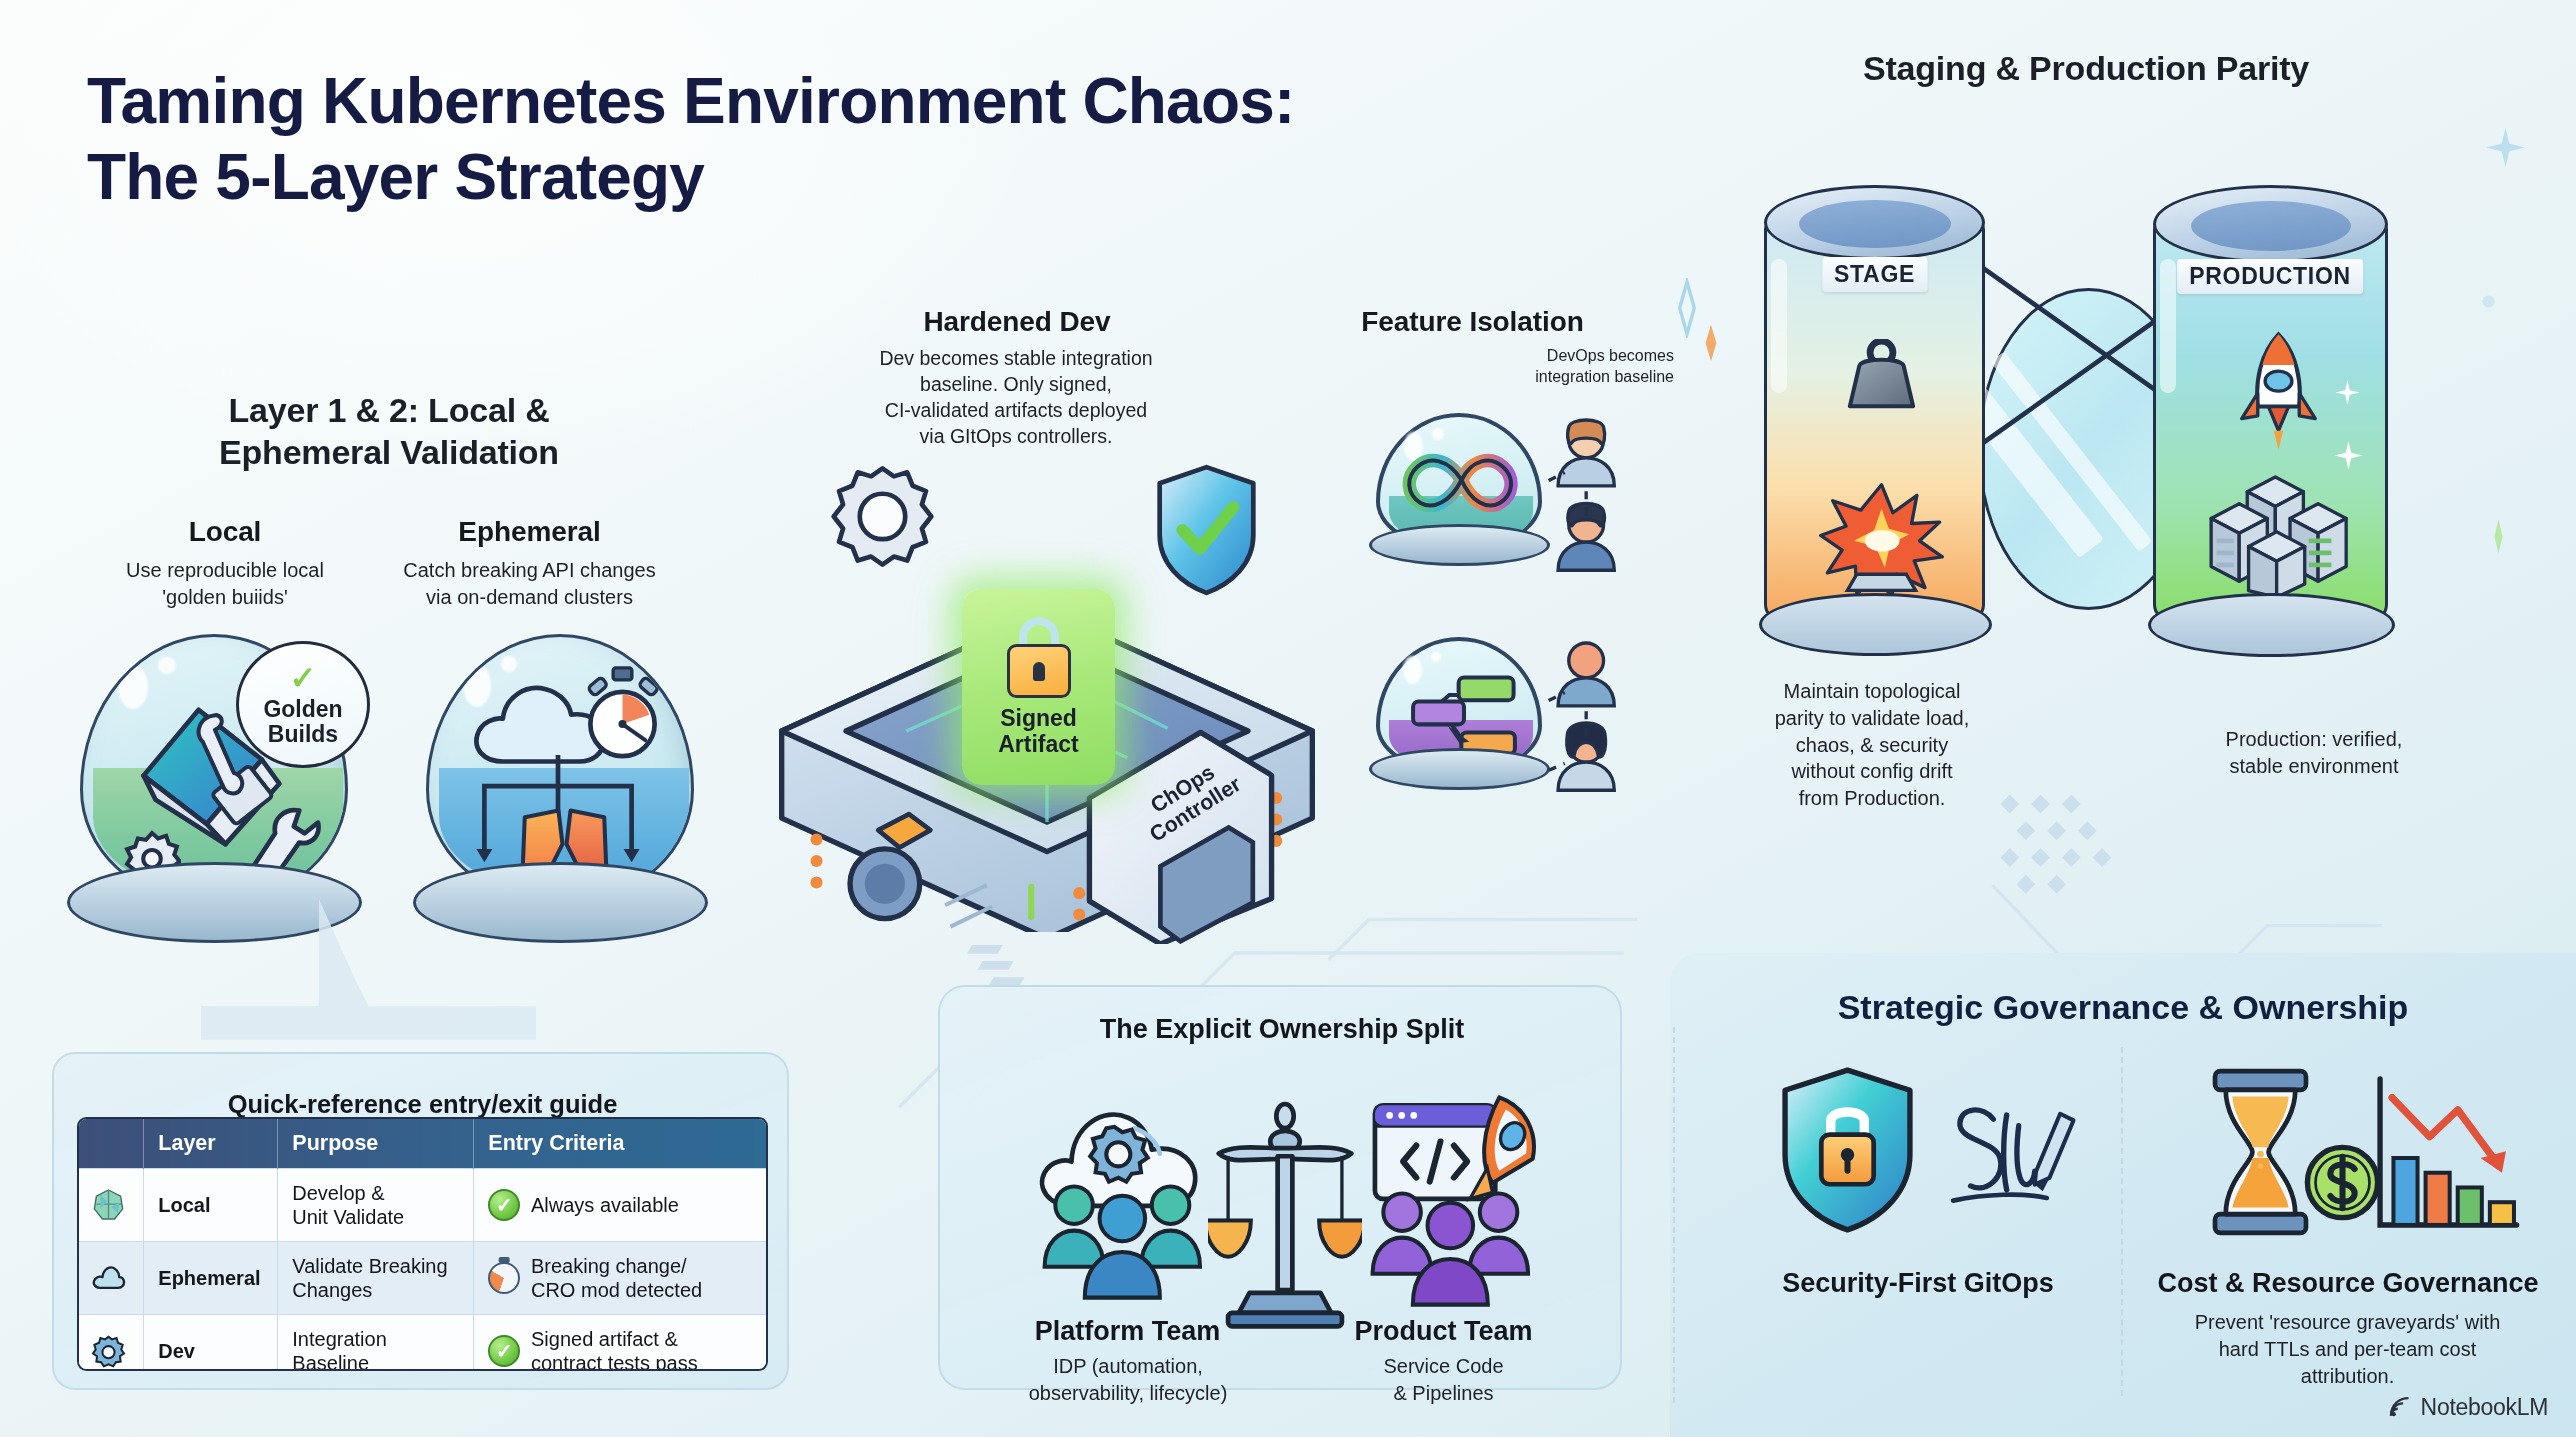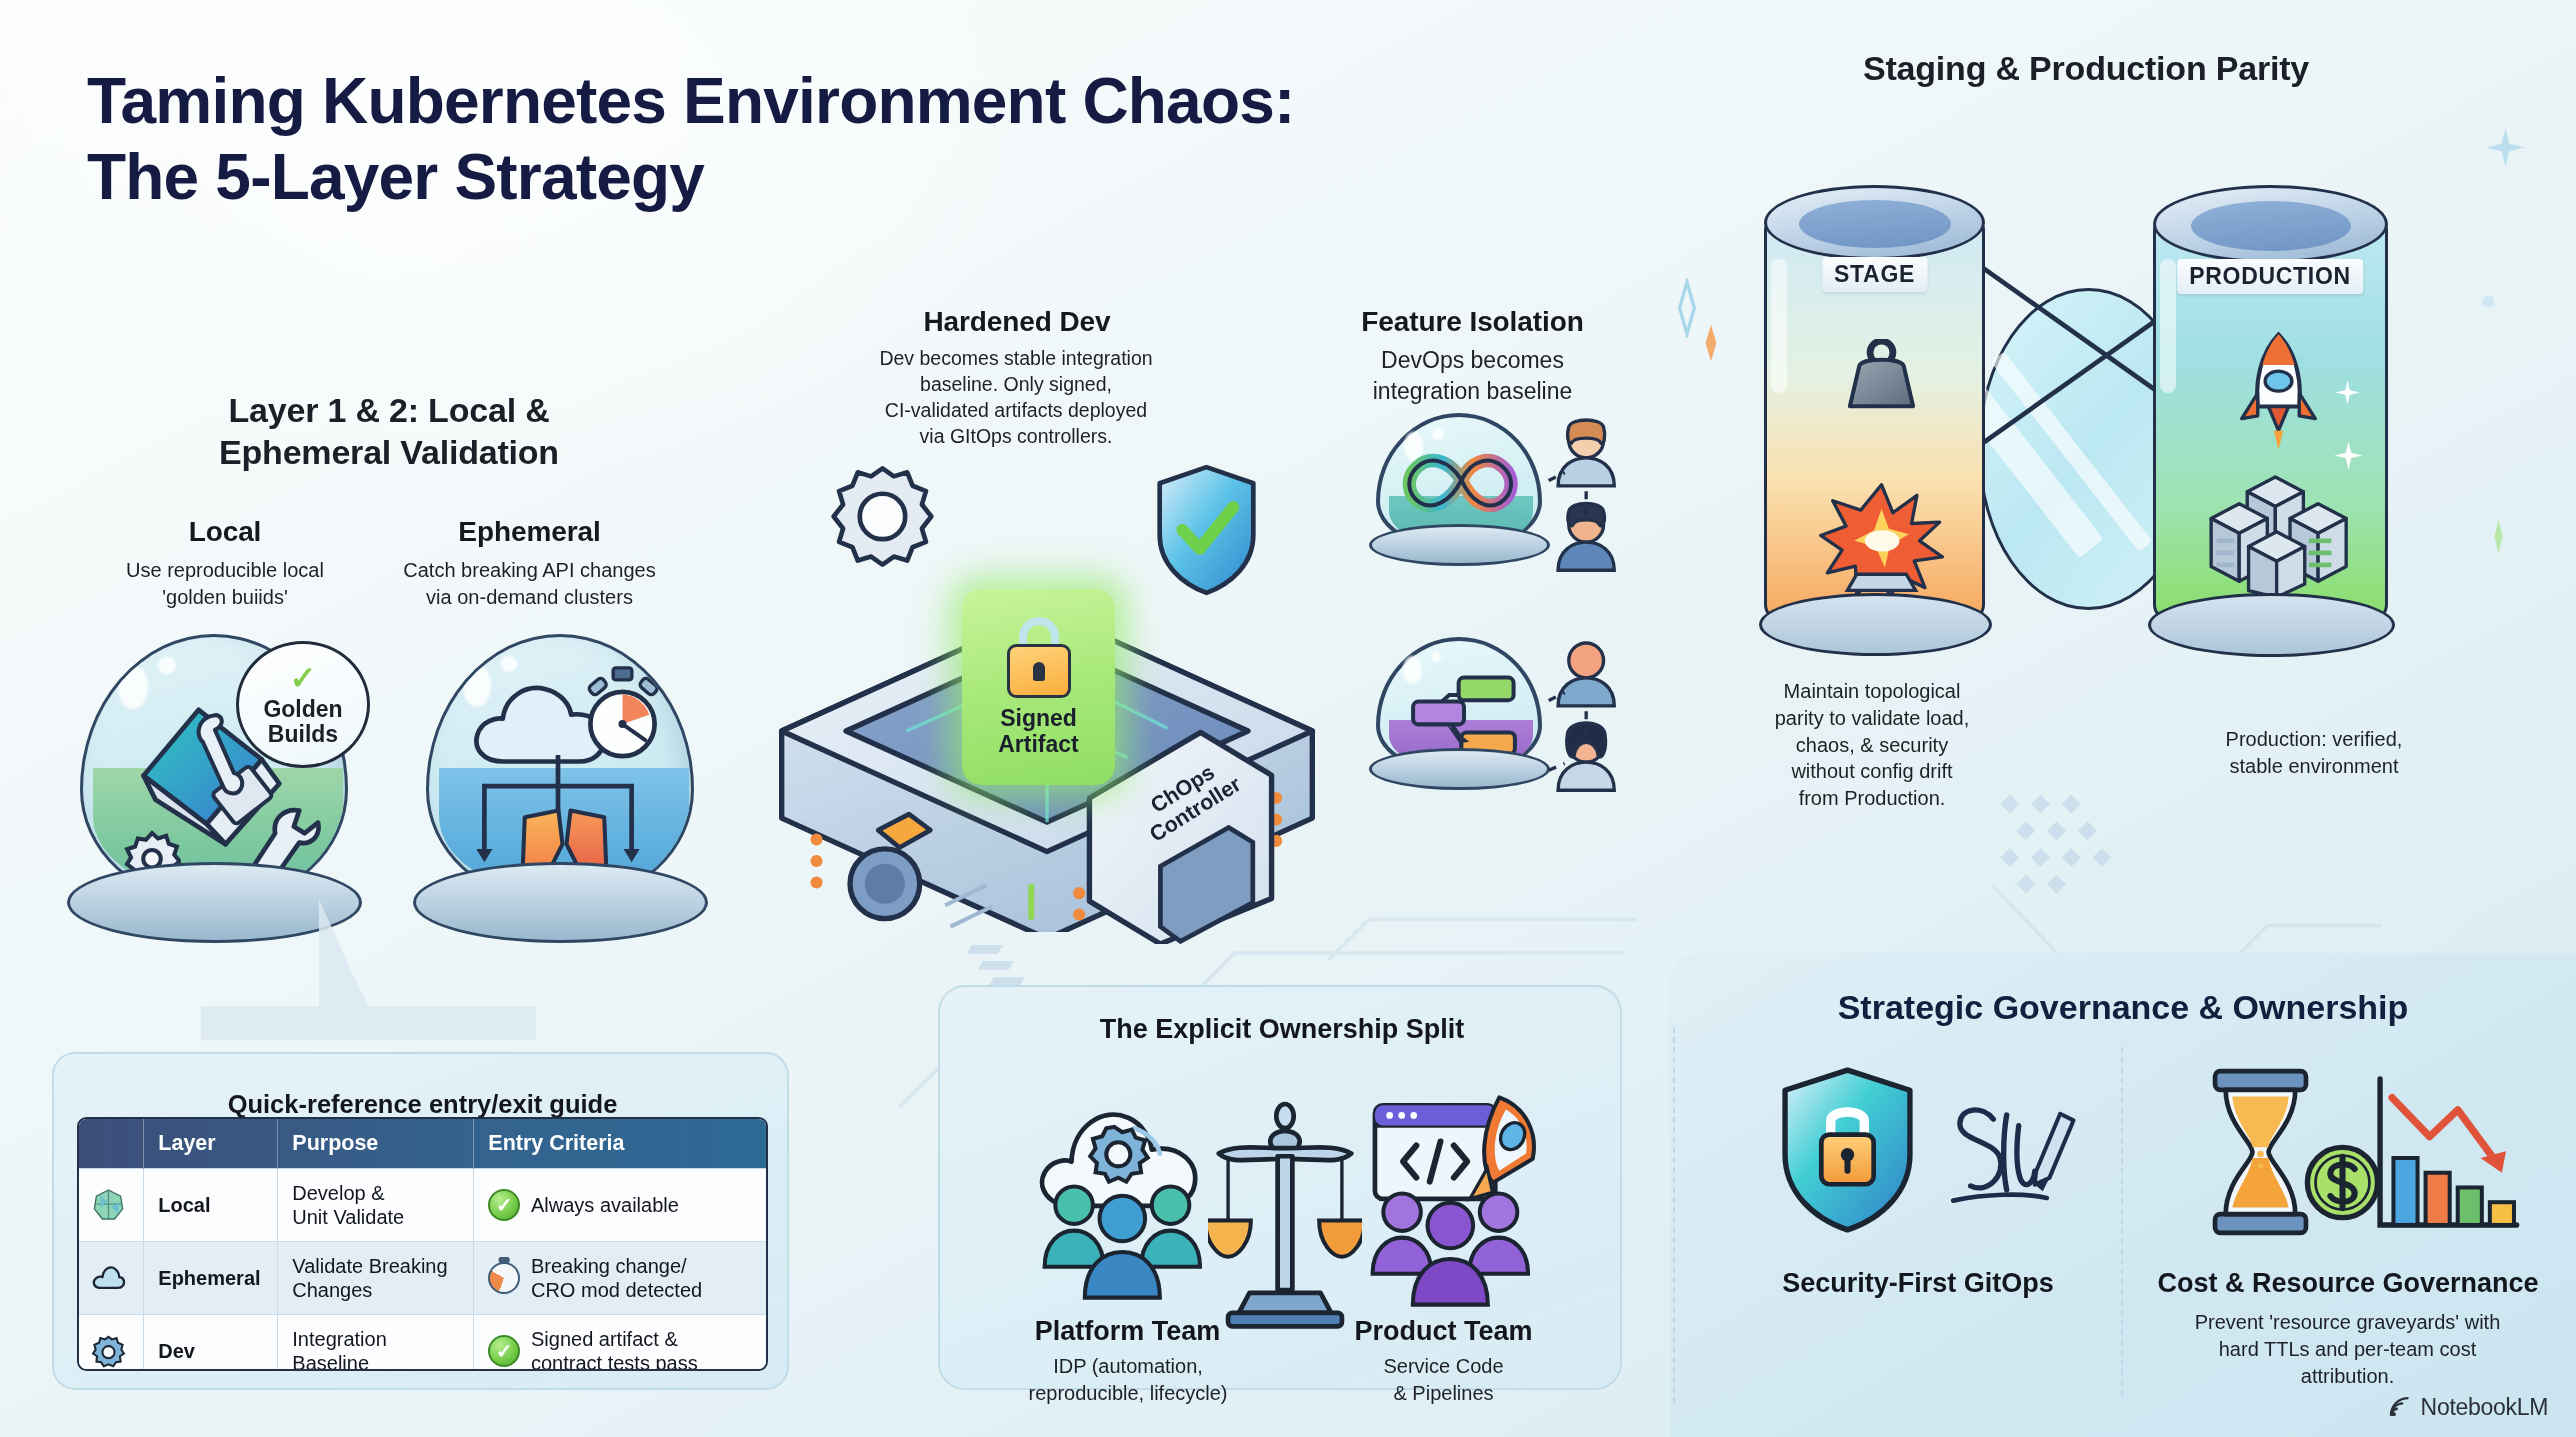--- a/index.html
+++ b/index.html
@@ -460,21 +460,21 @@
       <div class="lock-shackle"></div>
       <div class="lock-body"></div>
       <div class="artifact-label" style="font-size:23px;">
         <div>Signed</div>
         <div>Artifact</div>
       </div>
     </div>
   </div>
 
   <div class="abs sub-head" style="left:1315px; top:305px; width:315px; font-size:28px;">Feature Isolation</div>
-  <div class="abs body-txt" style="left:1315px; top:345px; width:315px; font-size:23px;">
+  <div class="abs body-txt" style="left:1359px; top:345px; width:315px; font-size:16px;text-align:right;">
     <div>DevOps becomes</div>
     <div>integration baseline</div>
   </div>
 
   <div class="abs" style="left:1369px; top:413px; width:195px; height:168px;">
     <div style="position:absolute; left:6.7px; top:0; width:166px; height:134px; border:4px solid #2f4763;
                 border-radius:50% 50% 40% 40%/66% 66% 34% 34%;
                 background:linear-gradient(168deg, rgba(232,249,251,.94), rgba(186,229,236,.8));">
       <div class="dome-shine" style="left:24px; top:14.8px; width:19px; height:29.5px;"></div>
       <div class="dome-shine" style="left:52px; top:10.7px; width:12px; height:12px;"></div>
@@ -761,21 +761,21 @@
         <path d="M8 140 C8 104 30 86 52 86 C74 86 96 104 96 140 Z" fill="#3bb2b9"></path>
         <circle cx="196" cy="48" r="28" fill="#49c0ab"></circle>
         <path d="M152 140 C152 104 174 86 196 86 C218 86 240 104 240 140 Z" fill="#3bb2b9"></path>
         <circle cx="124" cy="68" r="34" fill="#3f9fd2"></circle>
         <path d="M68 186 C68 140 94 118 124 118 C154 118 180 140 180 186 Z" fill="#3a87c4"></path>
       </g>
     </svg>
     <div class="abs" style="left:40px; top:329px; width:295px; text-align:center; font-size:27px; font-weight:bold; color:#13161d;">Platform Team</div>
     <div class="abs body-txt" style="left:27px; top:366px; width:322px; font-size:20px;">
       <div>IDP (automation,</div>
-      <div>reproducible, lifecycle)</div>
+      <div>observability, lifecycle)</div>
     </div>
 
     <svg style="position:absolute; left:268px; top:114px;" width="154" height="235" viewBox="0 0 230 350">
       <g stroke="#1b2431" stroke-width="7" stroke-linejoin="round">
         <ellipse cx="115" cy="22" rx="13" ry="18" fill="#c7dcec"></ellipse>
         <ellipse cx="115" cy="60" rx="22" ry="16" fill="#a8c6dd"></ellipse>
         <path d="M16 78 C40 64 74 70 115 70 C156 70 190 64 214 78 C196 94 168 86 115 86 C62 86 34 94 16 78 Z" fill="#bdd5e8"></path>
         <rect x="104" y="82" width="22" height="200" fill="#bdd5e8"></rect>
         <path d="M62 286 L168 286 L184 316 L46 316 Z" fill="#7fa7cd"></path>
         <rect x="30" y="316" width="170" height="20" rx="6" fill="#4f80b4"></rect>

